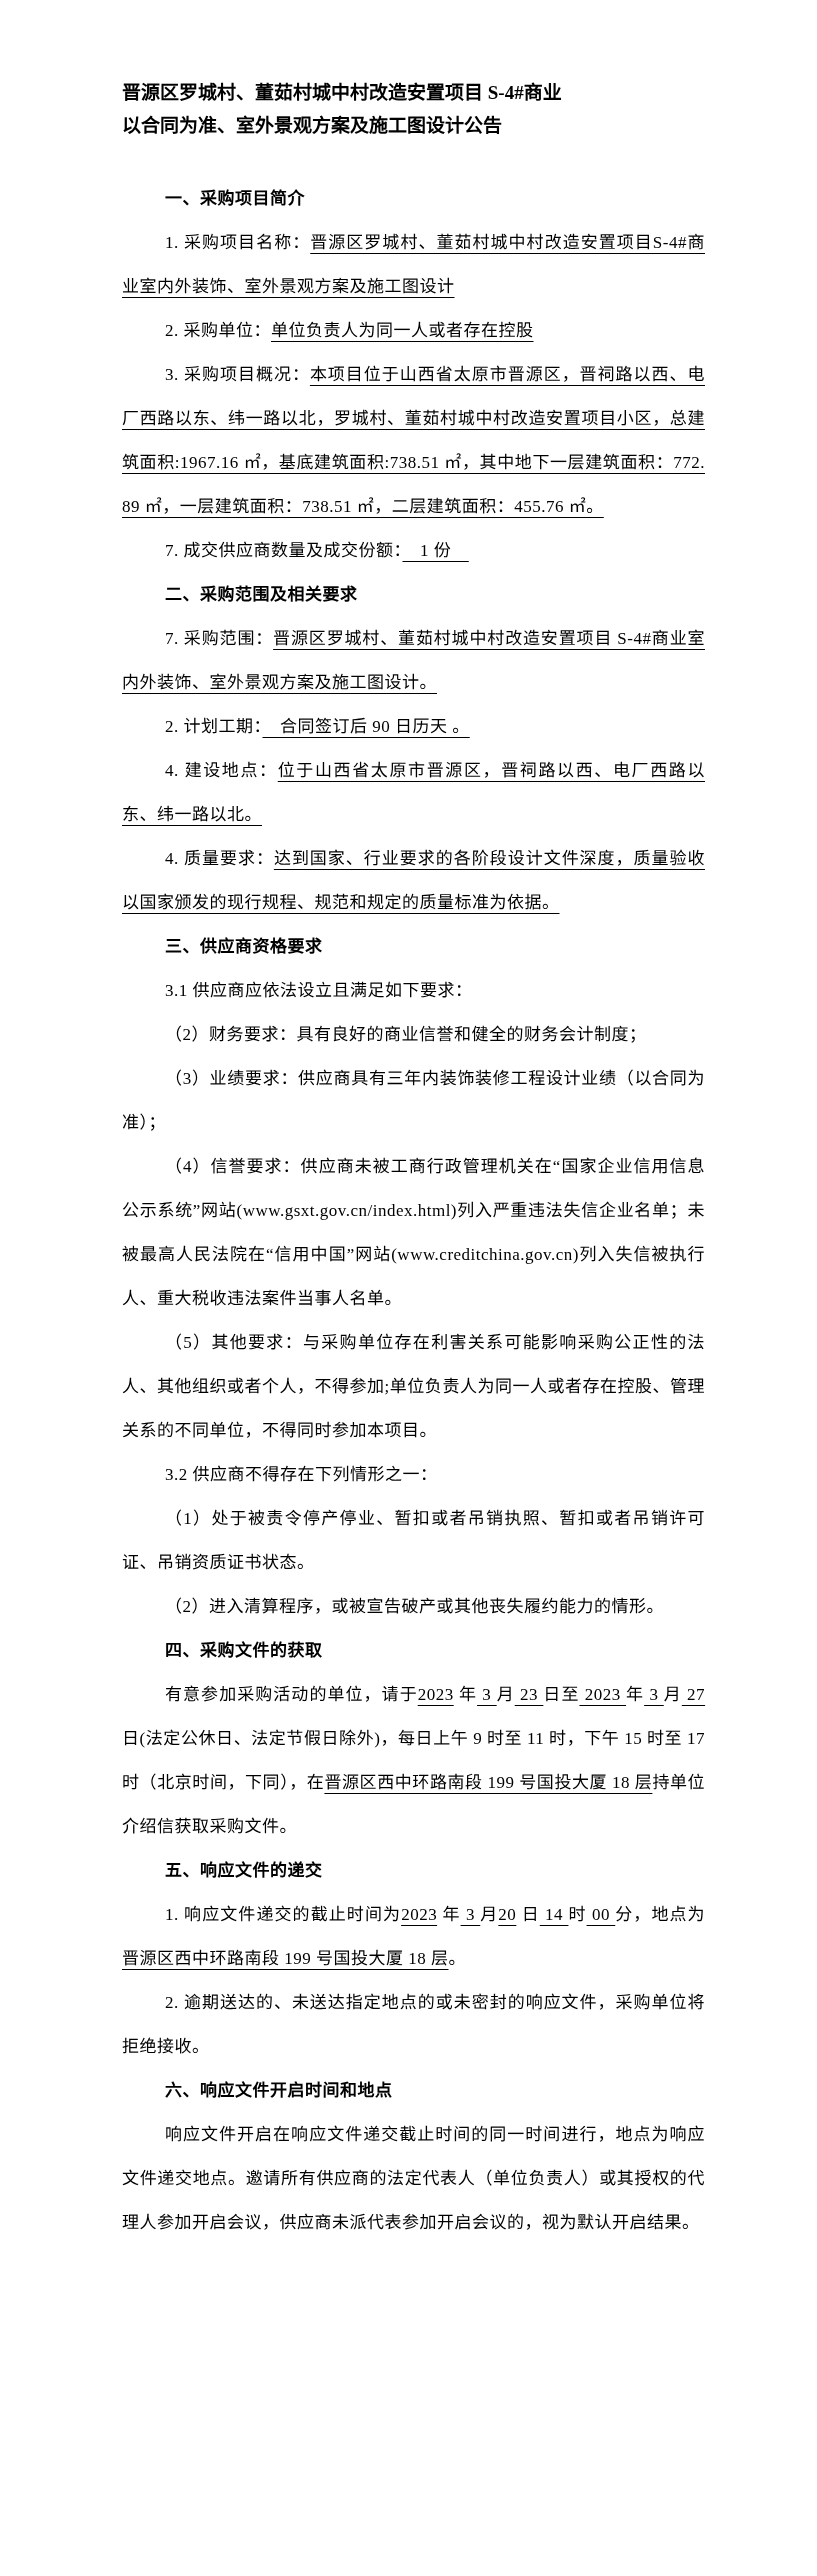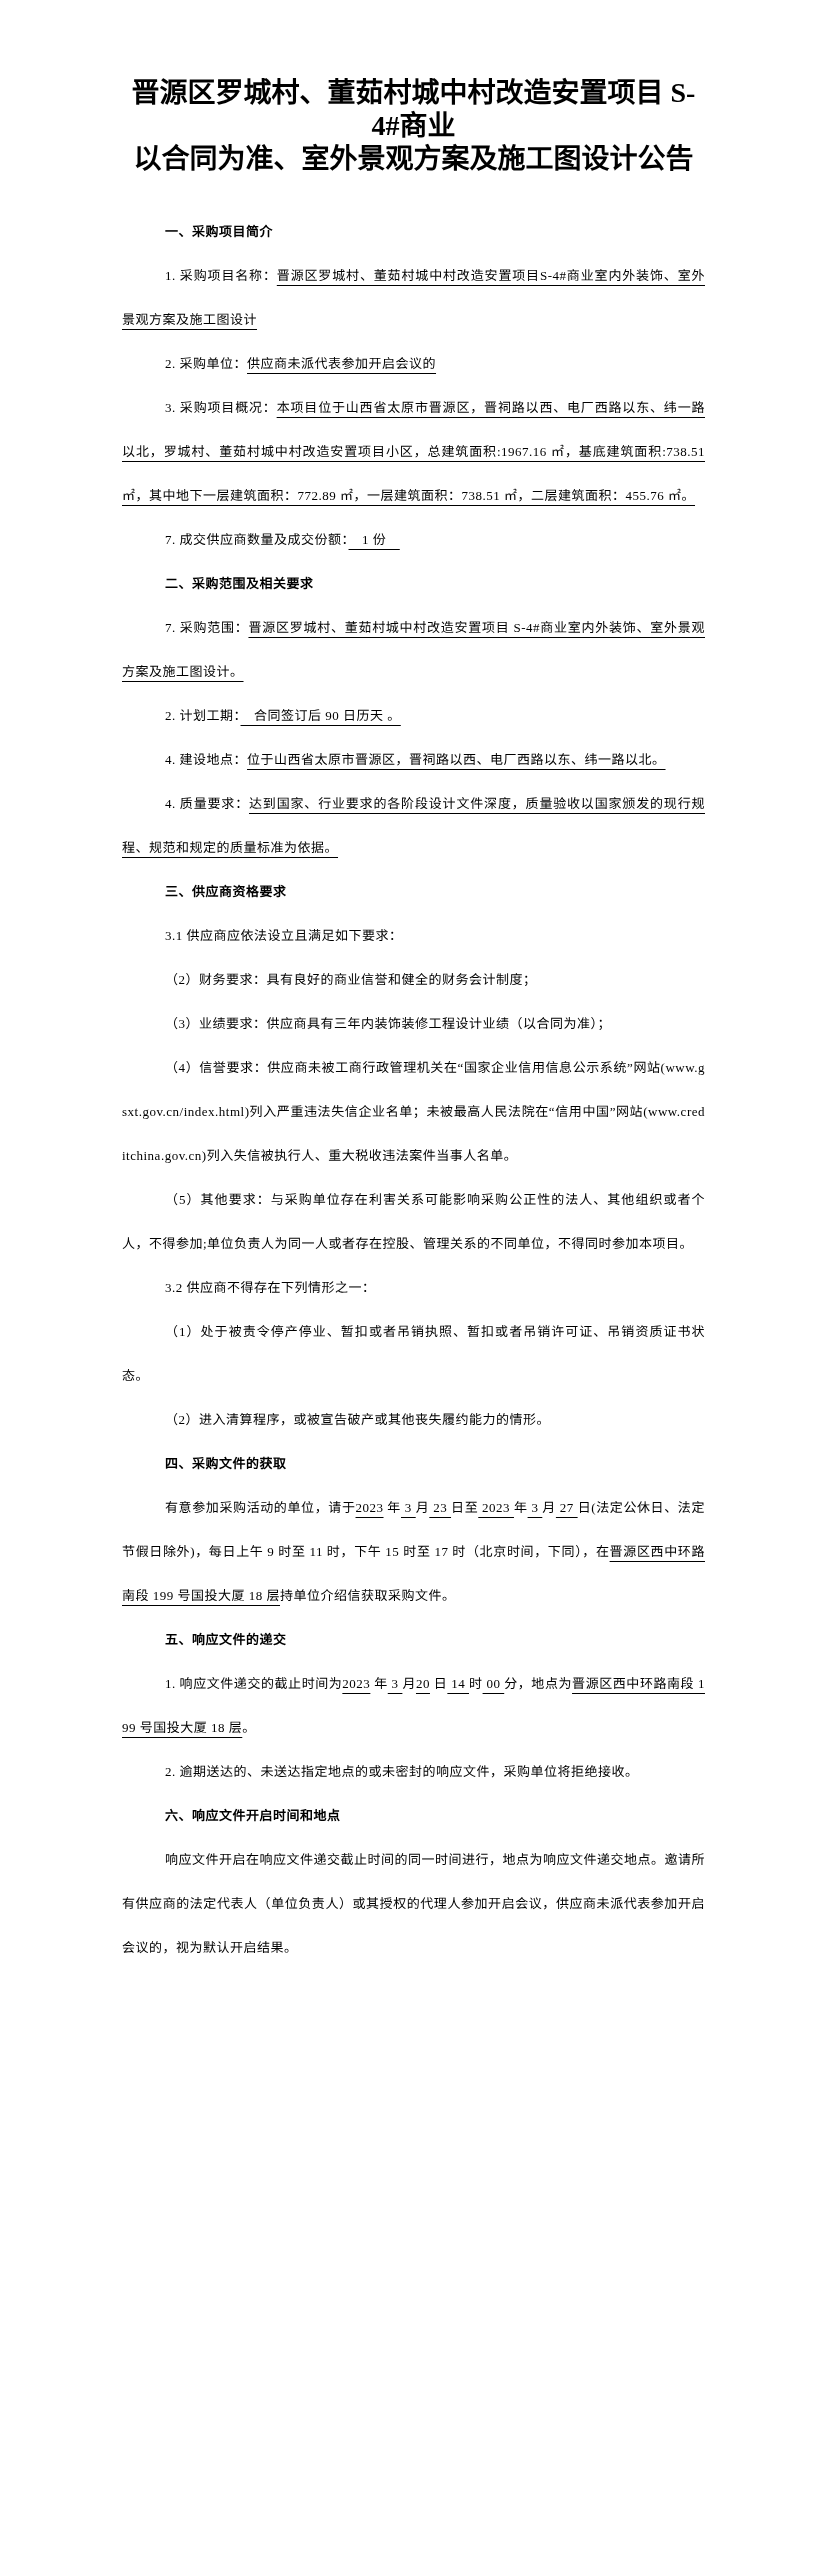--- a/index.html
+++ b/index.html
@@ -12,29 +12,29 @@
     width: 818px;
     height: 3005px;
     overflow: hidden;
     box-sizing: border-box;
     background: #ffffff;
     padding: 76px 113px 0 122px;
     font-family: "Liberation Serif", "DejaVu Serif", serif;
     color: #000000;
   }
   .doc-title {
-    font-size: 28px;
+    font-size: 19px;
     font-weight: bold;
     line-height: 33px;
-    text-align: center;
+    text-align: left;
     margin: 0 0 35px 0;
   }
   .title-line { display: block; }
   .para {
-    font-size: 13px;
+    font-size: 17px;
     line-height: 44px;
     text-align: justify;
     text-indent: 43px;
     margin: 0;
     letter-spacing: 0.5px;
     word-break: break-all;
   }
   .para.heading { font-weight: bold; }
   .u {
     text-decoration: underline;
@@ -46,21 +46,21 @@
 <body>
 
 <div class="page">
   <h1 class="doc-title">
       <span class="title-line">晋源区罗城村、董茹村城中村改造安置项目 S-4#商业</span>
       <span class="title-line">以合同为准、室外景观方案及施工图设计公告</span>
     </h1>
   <div>
       <p class="para heading">一、采购项目简介</p>
       <p class="para"><span>1. 采购项目名称：</span><span class="u">晋源区罗城村、董茹村城中村改造安置项目S-4#商业室内外装饰、室外景观方案及施工图设计</span></p>
-      <p class="para"><span>2. 采购单位：</span><span class="u">供应商未派代表参加开启会议的</span></p>
+      <p class="para"><span>2. 采购单位：</span><span class="u">单位负责人为同一人或者存在控股</span></p>
       <p class="para"><span>3. 采购项目概况：</span><span class="u">本项目位于山西省太原市晋源区，晋祠路以西、电厂西路以东、纬一路以北，罗城村、董茹村城中村改造安置项目小区，总建筑面积:1967.16 ㎡，基底建筑面积:738.51 ㎡，其中地下一层建筑面积：772.89 ㎡，一层建筑面积：738.51 ㎡，二层建筑面积：455.76 ㎡。</span></p>
       <p class="para"><span>7. 成交供应商数量及成交份额：</span><span class="u">　1 份　</span></p>
       <p class="para heading">二、采购范围及相关要求</p>
       <p class="para"><span>7. 采购范围：</span><span class="u">晋源区罗城村、董茹村城中村改造安置项目 S-4#商业室内外装饰、室外景观方案及施工图设计。</span></p>
       <p class="para"><span>2. 计划工期：</span><span class="u">　合同签订后 90 日历天 。</span></p>
       <p class="para"><span>4. 建设地点：</span><span class="u">位于山西省太原市晋源区，晋祠路以西、电厂西路以东、纬一路以北。</span></p>
       <p class="para"><span>4. 质量要求：</span><span class="u">达到国家、行业要求的各阶段设计文件深度，质量验收以国家颁发的现行规程、规范和规定的质量标准为依据。</span></p>
       <p class="para heading">三、供应商资格要求</p>
       <p class="para"><span>3.1 供应商应依法设立且满足如下要求：</span></p>
       <p class="para"><span>（2）财务要求：具有良好的商业信誉和健全的财务会计制度；</span></p>

